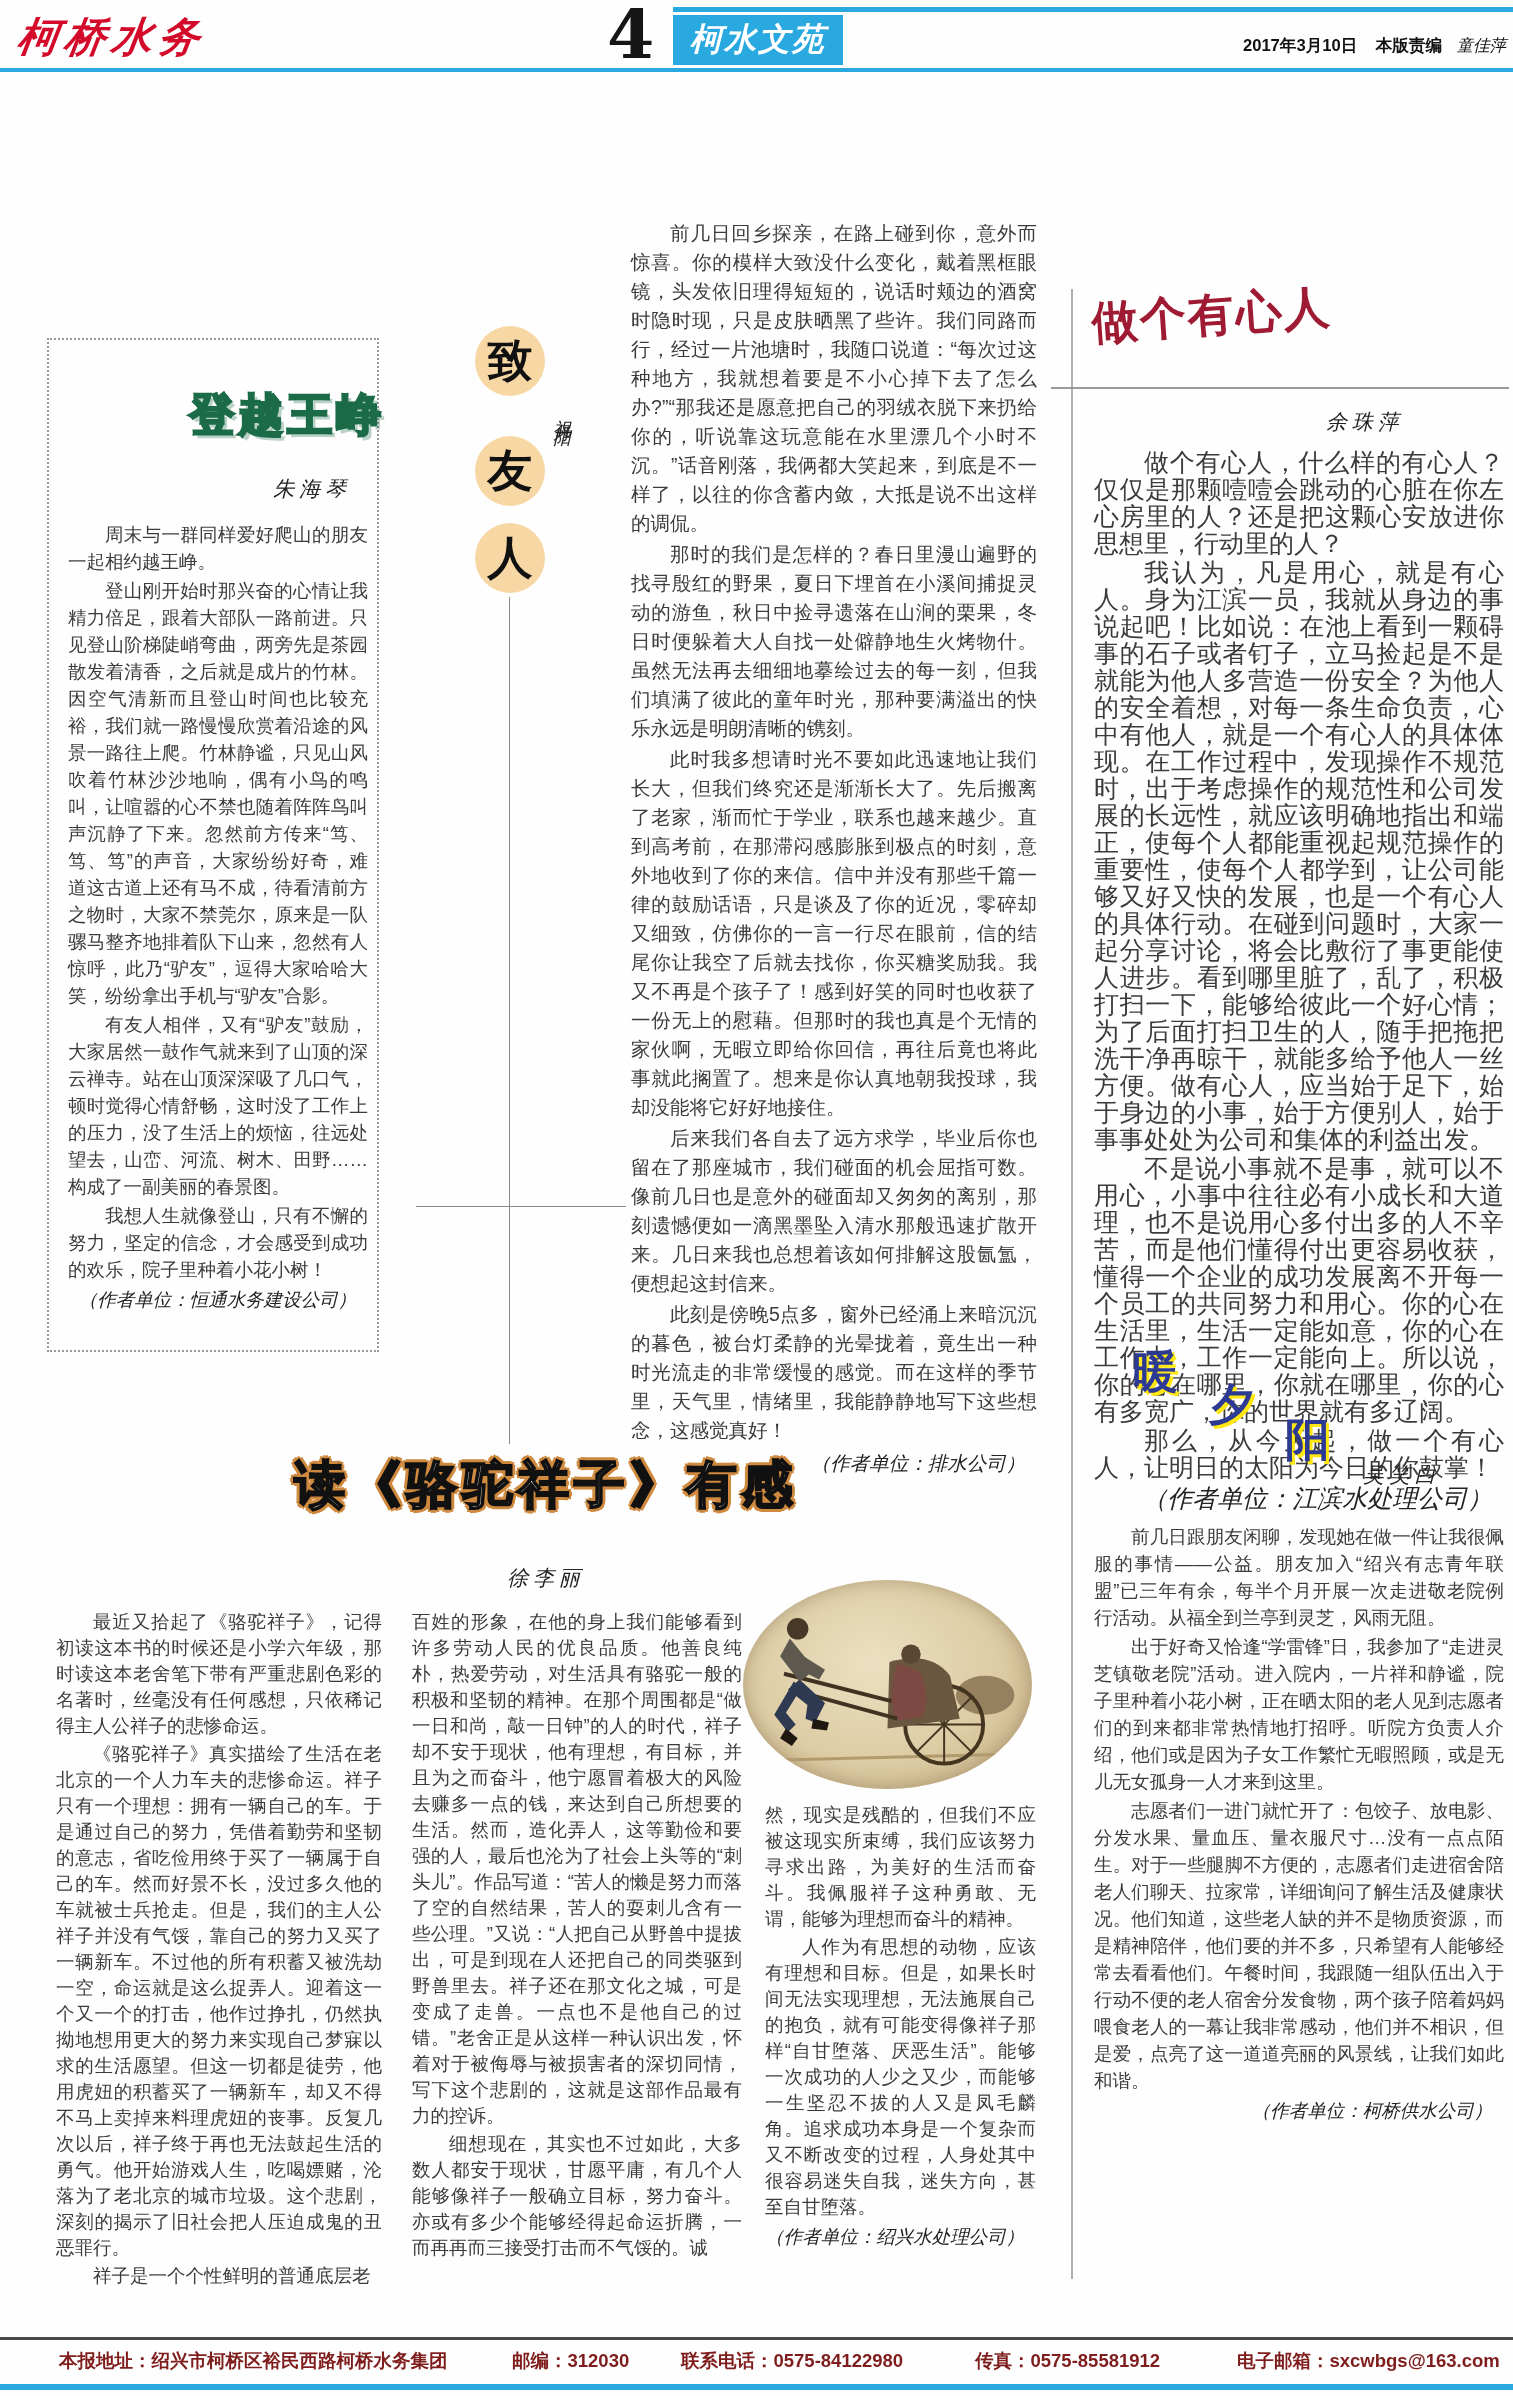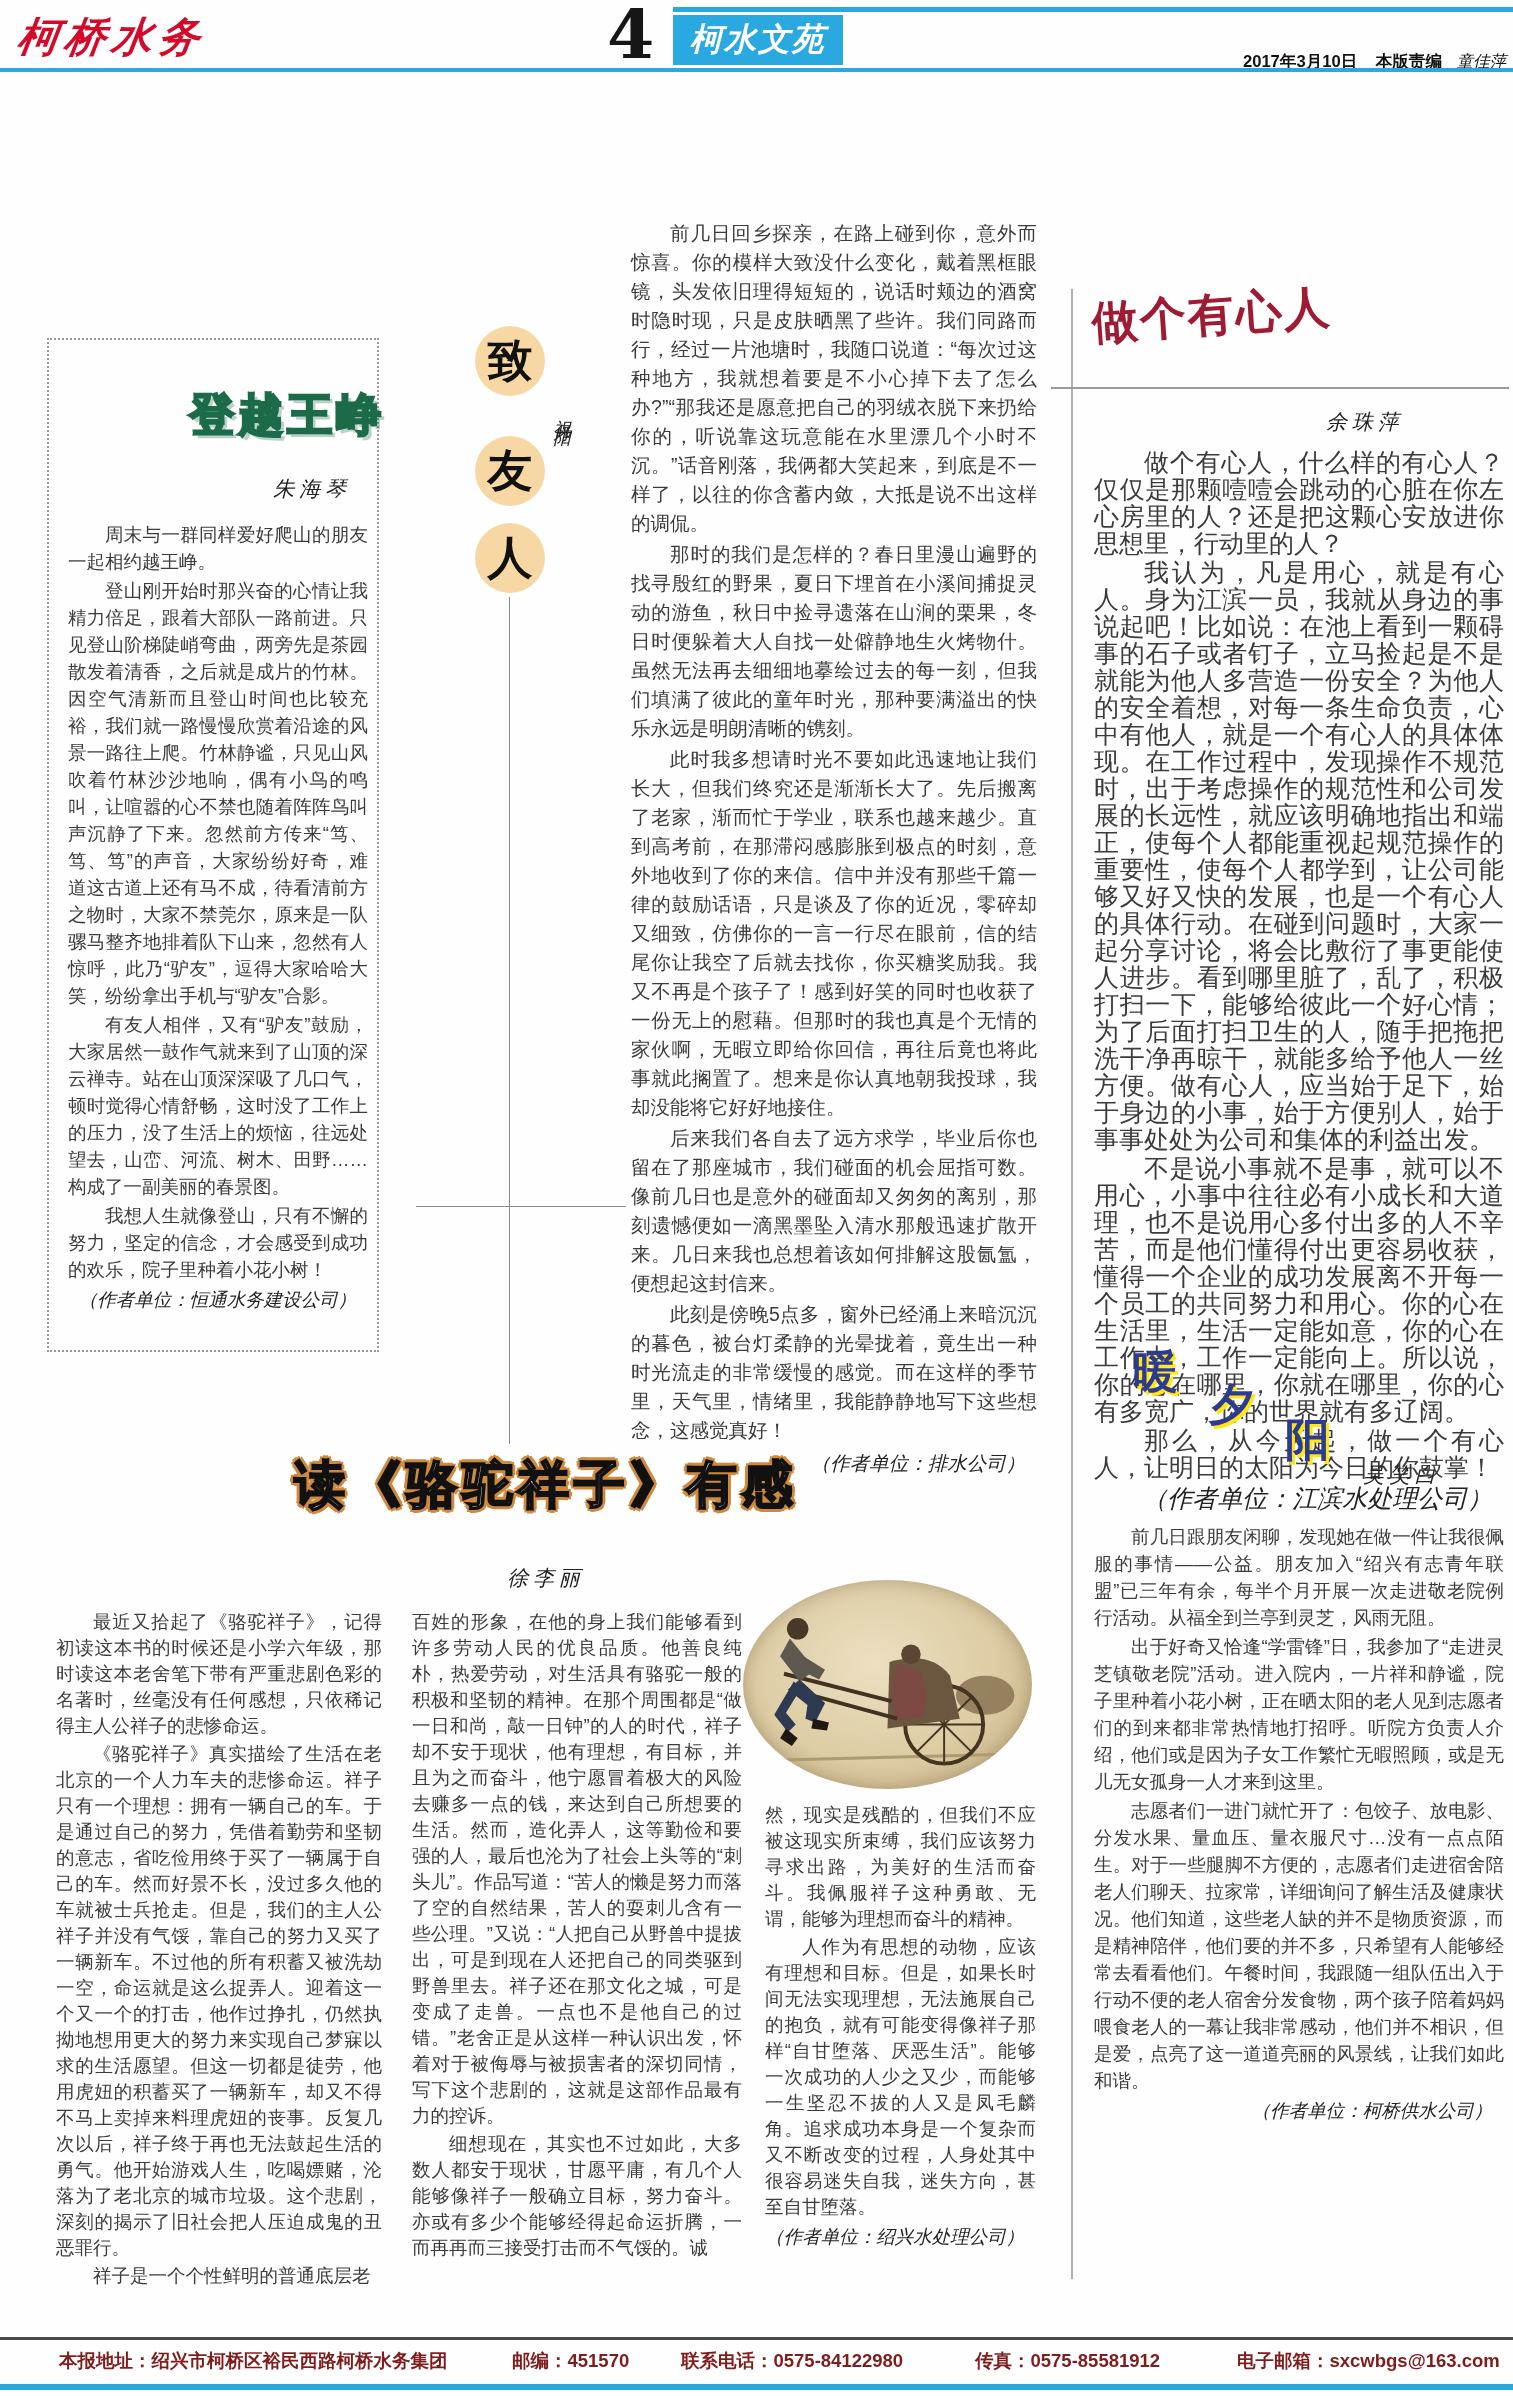--- a/index.html
+++ b/index.html
@@ -8,21 +8,21 @@
   .abs{position:absolute;}
   
   .logo{left:17.6px;top:9.8px;font-size:41px;font-weight:bold;font-style:italic;
         color:#d40a2a;transform:skewX(-8deg);letter-spacing:5.9px;font-family:"Liberation Serif",serif;}
   .pagenum{left:607px;top:-5.9px;font-size:68px;font-weight:900;color:#161616;font-family:"DejaVu Serif",serif;}
   .section-box{left:673px;top:14.6px;width:170px;height:50px;background:#2aa9e0;color:#fff;
         display:flex;align-items:center;justify-content:center;font-size:32px;font-weight:bold;
         font-style:italic;font-family:"Liberation Serif",serif;letter-spacing:2px;}
   .topline{left:673px;top:6.8px;width:841px;height:4.9px;background:#2aa9e0;}
   .headline{left:0;top:68px;width:1514px;height:3.9px;background:#2aa9e0;}
-  .dateline{right:7.8px;top:35px;font-size:16.6px;color:#111;margin-top:16px;}
+  .dateline{right:7.8px;top:35px;font-size:16.6px;color:#111;}
   .dateline .d{font-weight:bold;}
   .dateline .ed{font-family:"Liberation Serif",serif;font-style:italic;margin-left:9.8px;}
   
   .box1{left:47px;top:338px;width:332px;height:1014px;border:2px dotted #999;box-sizing:border-box;}
   .t1{left:117px;top:385px;width:268px;text-align:right;font-size:45px;font-weight:900;
       letter-spacing:3.9px;color:#fff;-webkit-text-stroke:2.4px #1b6b48;
       text-shadow:3.9px 3.9px 0 rgba(27,107,72,.30);font-family:"Liberation Sans",sans-serif;}
   .a1{left:68px;top:475px;width:283px;text-align:right;padding-right:25px;}
   .author{font-size:21px;letter-spacing:4.9px;color:#222;font-family:"Liberation Serif",serif;font-style:italic;}
   .b1{left:66px;top:519px;width:304px;font-size:18.5px;line-height:27px;}
@@ -190,21 +190,21 @@
     <div>
         <p class="para ni">然，现实是残酷的，但我们不应被这现实所束缚，我们应该努力寻求出路，为美好的生活而奋斗。我佩服祥子这种勇敢、无谓，能够为理想而奋斗的精神。</p>
         <p class="para">人作为有思想的动物，应该有理想和目标。但是，如果长时间无法实现理想，无法施展自己的抱负，就有可能变得像祥子那样“自甘堕落、厌恶生活”。能够一次成功的人少之又少，而能够一生坚忍不拔的人又是凤毛麟角。追求成功本身是一个复杂而又不断改变的过程，人身处其中很容易迷失自我，迷失方向，甚至自甘堕落。</p>
       </div>
     <p class="unit">（作者单位：绍兴水处理公司）</p>
   </div>
 
   <div class="abs footline"></div>
   <div class="abs footer">
     <span class="f1">本报地址：绍兴市柯桥区裕民西路柯桥水务集团</span>
-    <span class="f2">邮编：451570</span>
+    <span class="f2">邮编：312030</span>
     <span class="f3">联系电话：0575-84122980</span>
     <span class="f4">传真：0575-85581912</span>
     <span class="f5">电子邮箱：sxcwbgs@163.com</span>
   </div>
   <div class="abs bottomline"></div>
 
 </div>
 
 
 </body></html>

